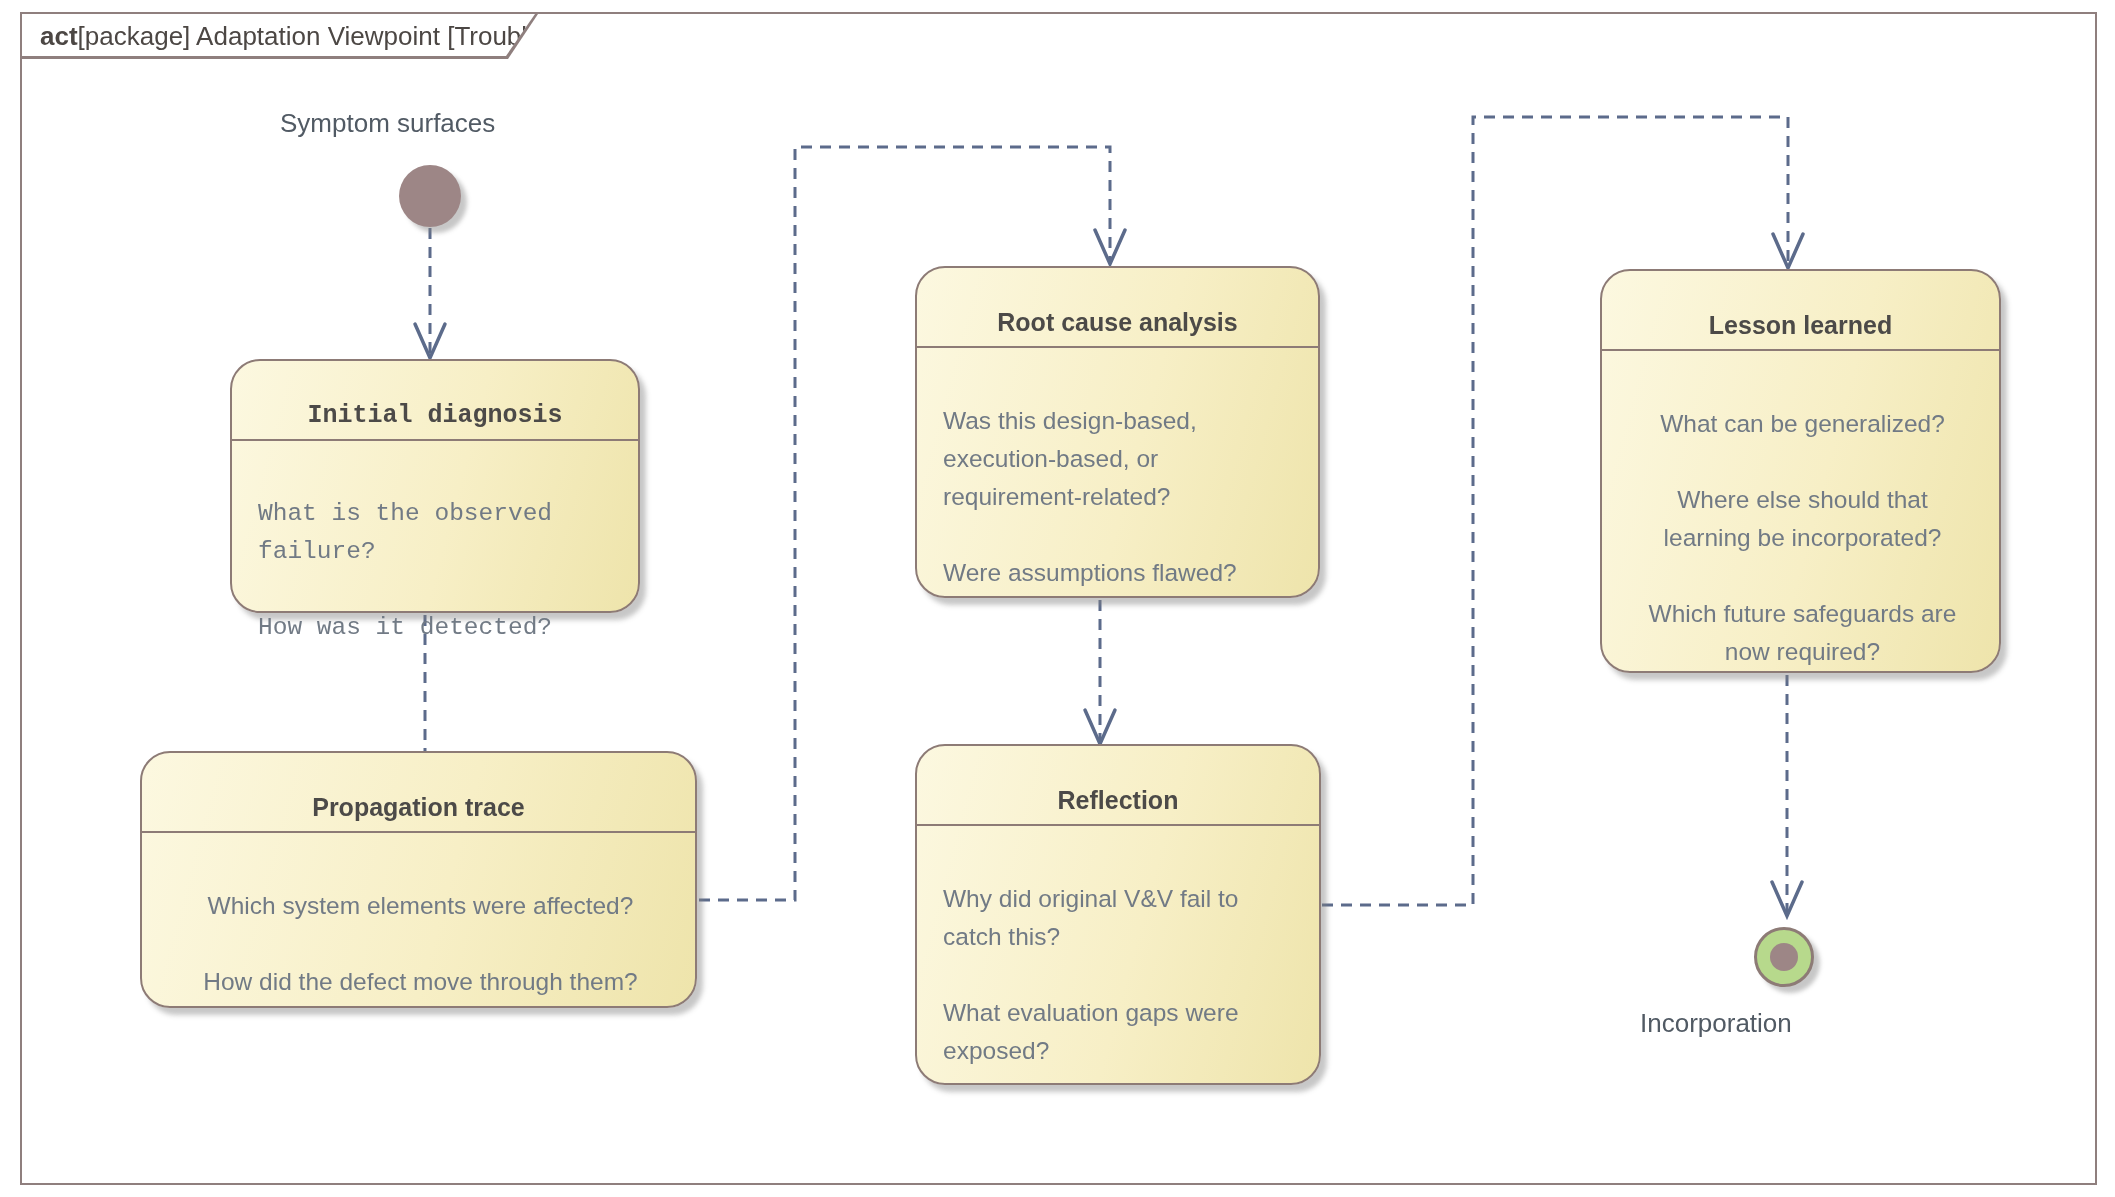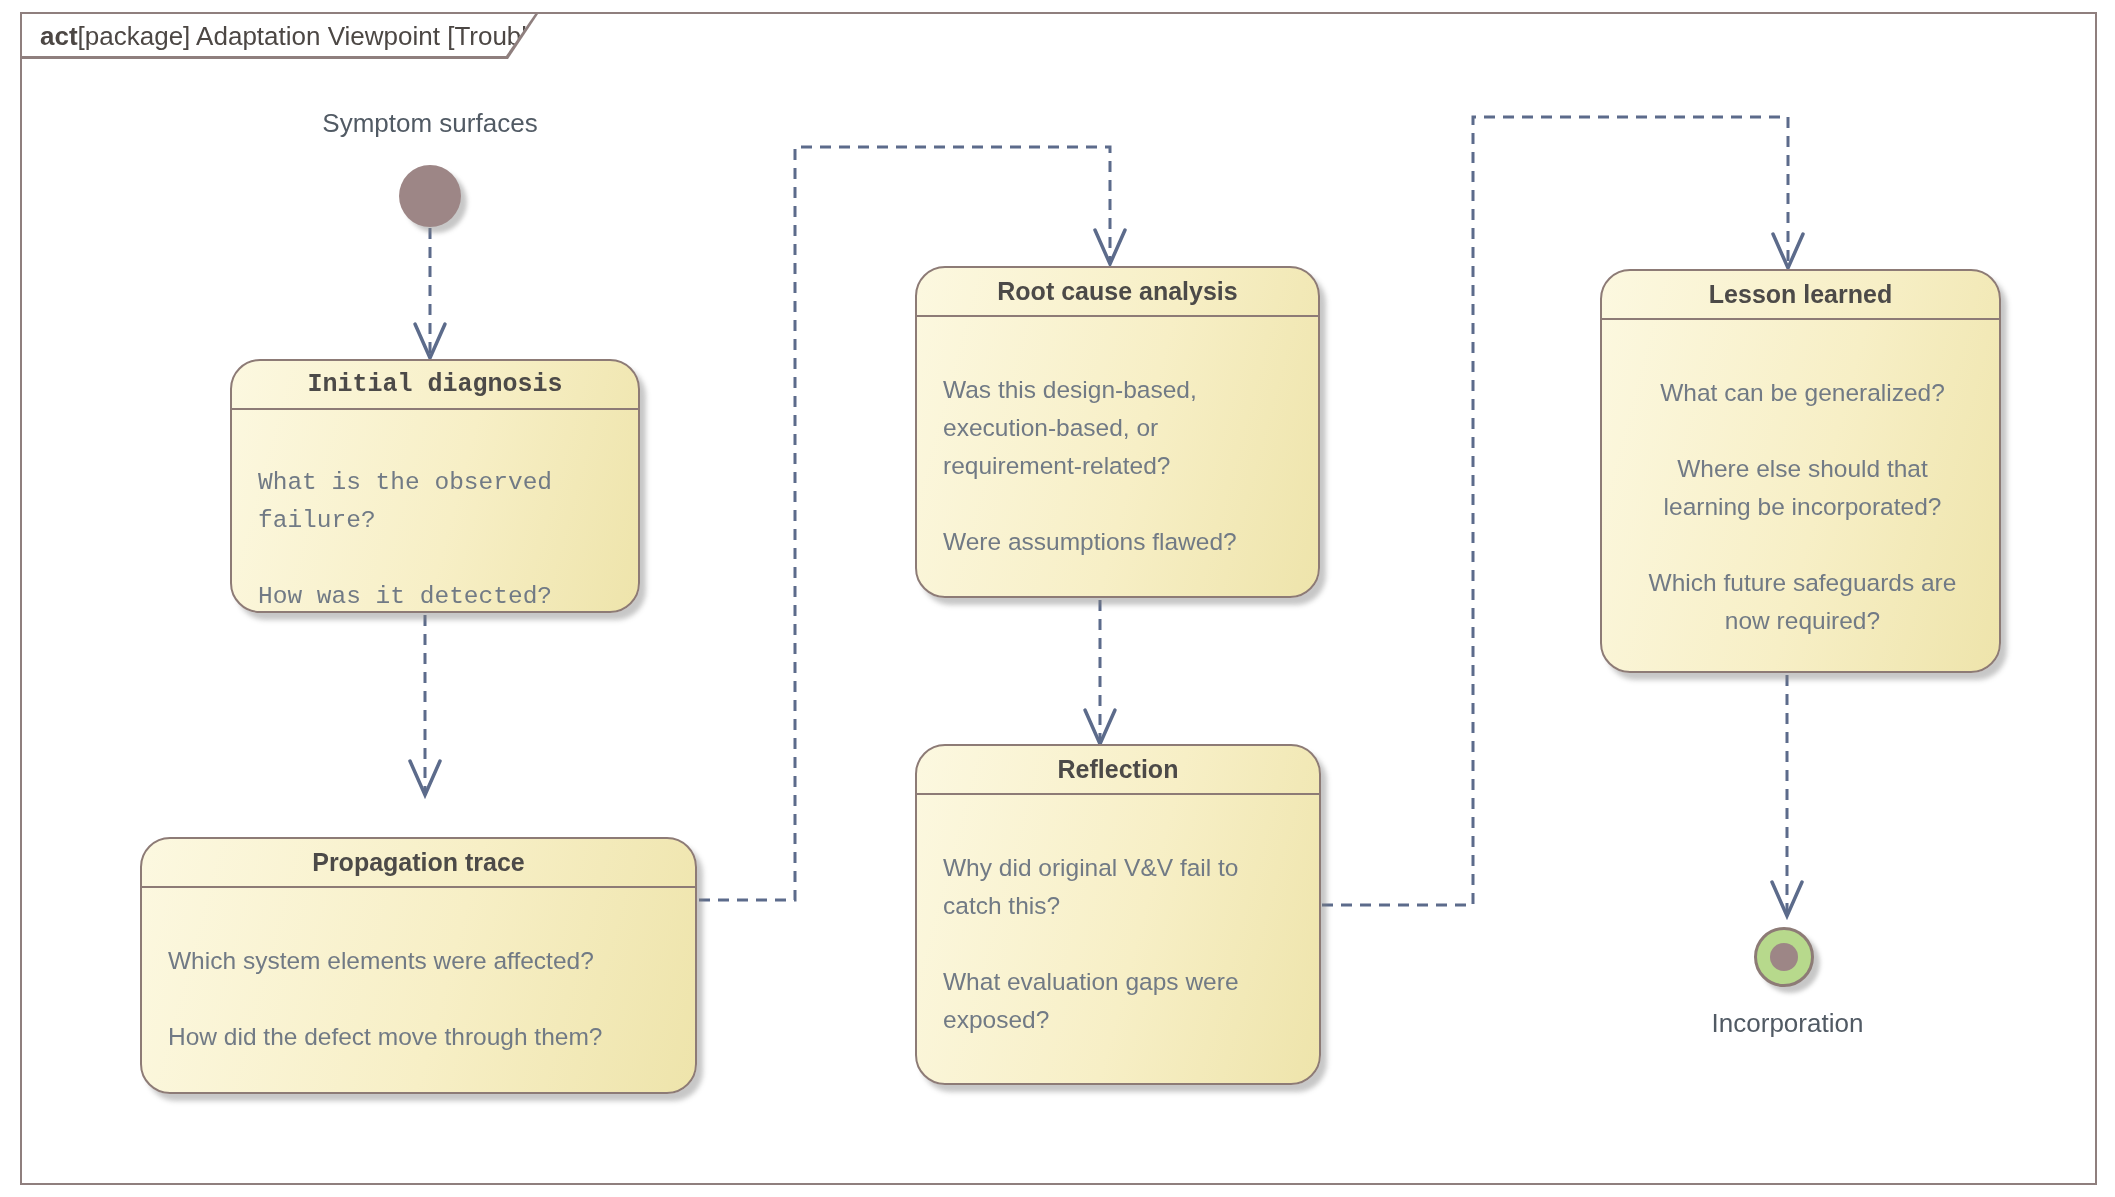--- a/index.html
+++ b/index.html
@@ -31,21 +31,21 @@
   
   .node {
     position:absolute; box-sizing:border-box;
     border:2.5px solid #8d7b76; border-radius:30px;
     background:linear-gradient(105deg, #fcf8e0 0%, #f7efc6 55%, #eee4ab 100%);
     box-shadow:6px 7px 5px rgba(130,130,130,0.45);
   }
   .node-header {
     height:47px; display:flex; align-items:center; justify-content:center;
     border-bottom:2px solid #8d7b76;
-    font-weight:bold; font-size:25px; color:#4c4a48;
+    font-weight:bold; font-size:25px; color:#4c4a48;margin-top:31px;
   }
   .node-body {
     padding:54px 22px 0 26px; font-size:24.5px; line-height:38px; color:#717a85;
   }
   .node-body p { margin:0 0 38px 0; white-space:pre-line; }
   
   .start-node {
     position:absolute; left:399px; top:165px; width:62px; height:62px;
     border-radius:50%; background:#9d8686;
     box-shadow:6px 6px 4px rgba(130,130,130,0.45);
@@ -53,21 +53,21 @@
   .end-node {
     position:absolute; left:1754px; top:927px; width:60px; height:60px;
     box-sizing:border-box; border:3px solid #8d7b76; border-radius:50%;
     background:#b7d98c; box-shadow:6px 6px 4px rgba(130,130,130,0.45);
   }
   .end-node-dot {
     position:absolute; inset:0; margin:auto; width:28px; height:28px;
     border-radius:50%; background:#9d8686;
   }
   .flow-label {
-    position:absolute; font-size:26px; color:#515a64; text-align:center;
+    position:absolute; font-size:26px; color:#515a64; text-align:left;
   }
   .connectors { position:absolute; left:0; top:0; pointer-events:none; }
   .connectors .dash {
     fill:none; stroke:#5c6b8b; stroke-width:3;
     stroke-dasharray:11 8;
   }
   .connectors .head {
     fill:none; stroke:#5c6b8b; stroke-width:3.5; stroke-linecap:round;
   }
 </style>
@@ -117,21 +117,21 @@
   <div class="start-node"></div>
 
   <div class="node" style="left:230px; top:359px; width:410px; height:254px;font-family:Liberation Mono, monospace;">
     <div class="node-header">Initial diagnosis</div>
     <div class="node-body">
       <p>What is the observed failure?</p>
       <p>How was it detected?</p>
     </div>
   </div>
 
-  <div class="node" style="left:140px; top:837px; width:557px; height:257px;">
+  <div class="node" style="left:140px; top:751px; width:557px; height:257px;text-align:center;">
     <div class="node-header">Propagation trace</div>
     <div class="node-body">
       <p>Which system elements were affected?</p>
       <p>How did the defect move through them?</p>
     </div>
   </div>
 
   <div class="node" style="left:915px; top:266px; width:405px; height:332px;">
     <div class="node-header">Root cause analysis</div>
     <div class="node-body">

